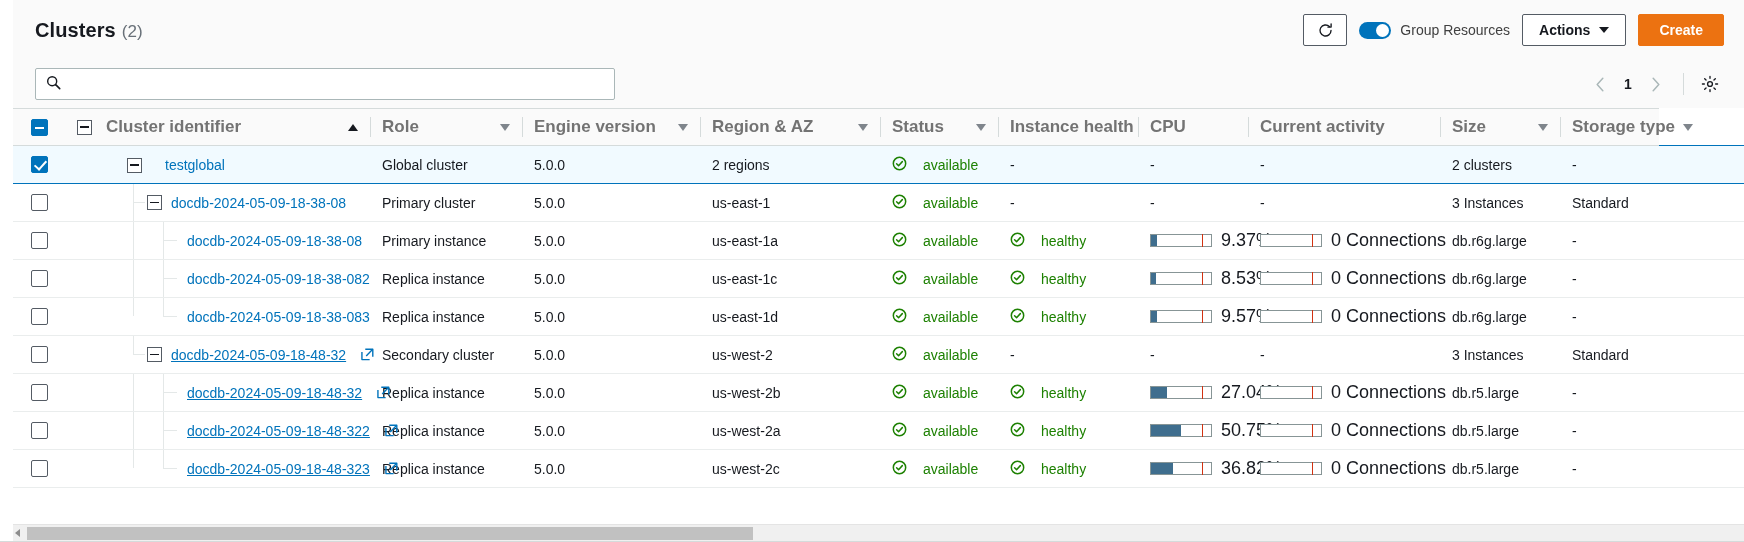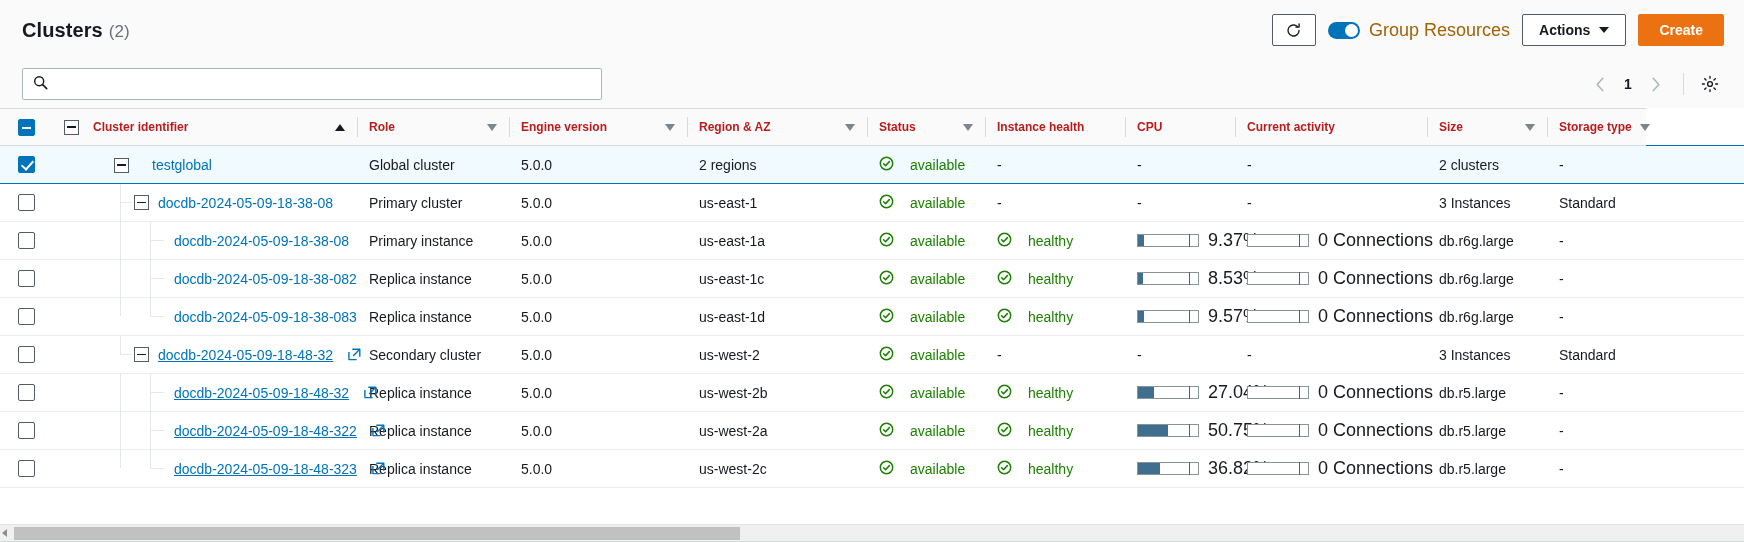--- a/index.html
+++ b/index.html
@@ -9,20 +9,21 @@
     font-family: "Liberation Sans", sans-serif;
   }
   body { width: 1744px; height: 542px; overflow: hidden; }
 
   .panel {
     width: 1744px; height: 542px;
     background: #ffffff;
     position: relative;
     display: flex; flex-direction: column;
     border-bottom: 1px solid #d5dbdb;
+    padding-left: 13px;
   }
 
   
   .hdr {
     height: 60px; flex: 0 0 60px;
     background: #fafafa;
     display: flex; align-items: center;
     padding: 0 20px 0 22px;
     position: relative;
   }
@@ -43,21 +44,21 @@
 
   .toggle-wrap { display: flex; align-items: center; gap: 9px; cursor: pointer; }
   .toggle {
     width: 32px; height: 17px; border-radius: 9px;
     background: #0073bb; position: relative; flex: 0 0 32px;
   }
   .toggle::after {
     content: ""; position: absolute; top: 2px; right: 2px;
     width: 13px; height: 13px; border-radius: 50%; background: #fff;
   }
-  .toggle-label { font-size: 18px; color: #a16207; white-space: nowrap; }
+  .toggle-label { font-size: 14px; color: #404040; white-space: nowrap; }
 
   .btn {
     height: 32px; padding: 0 16px;
     display: flex; align-items: center; justify-content: center; gap: 9px;
     border-radius: 2px; font-size: 14px; font-weight: bold; cursor: pointer;
     white-space: nowrap;
   }
   .btn-normal { border: 1px solid #545b64; background: #fff; color: #16191f; }
   .btn-primary { border: 1px solid #ec7211; background: #ec7211; color: #fff; padding: 0 20px; }
   .caret { width: 0; height: 0; border-left: 5px solid transparent; border-right: 5px solid transparent; border-top: 6px solid #16191f; }
@@ -93,21 +94,21 @@
 
   
   .tablewrap { flex: 1 1 auto; overflow: hidden; position: relative; }
   table { border-collapse: collapse; width: 1744px; table-layout: fixed; }
 
   thead th {
     height: 37px;
     background: #fafafa;
     border-top: 1px solid #d5dbdb;
     border-bottom: 1px solid #d5dbdb;
-    font-size: 12px; font-weight: bold; color: #b91c1c;
+    font-size: 17px; font-weight: bold; color: #737373;
     text-align: left; padding: 0 12px;
     position: relative; white-space: nowrap;
     vertical-align: middle;
   }
   thead th.divided::before {
     content: ""; position: absolute; left: 0; top: 8px; bottom: 8px;
     width: 1px; background: #d5dbdb;
   }
   .th-inner { display: flex; align-items: center; justify-content: space-between; gap: 8px; }
   .sort-asc { width: 0; height: 0; border-left: 5px solid transparent; border-right: 5px solid transparent; border-bottom: 7px solid #16191f; flex:0 0 auto; }

